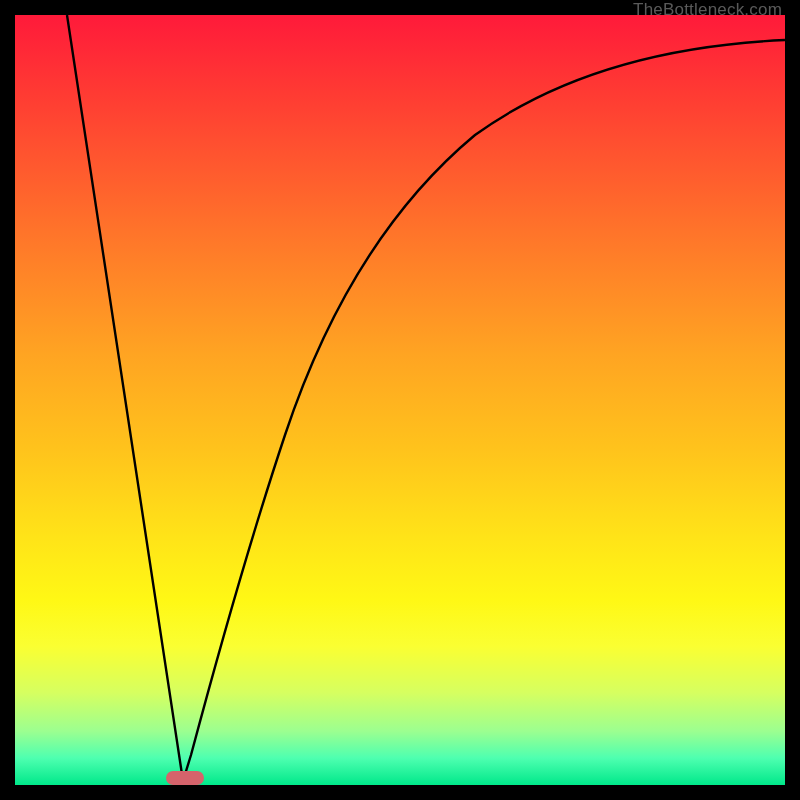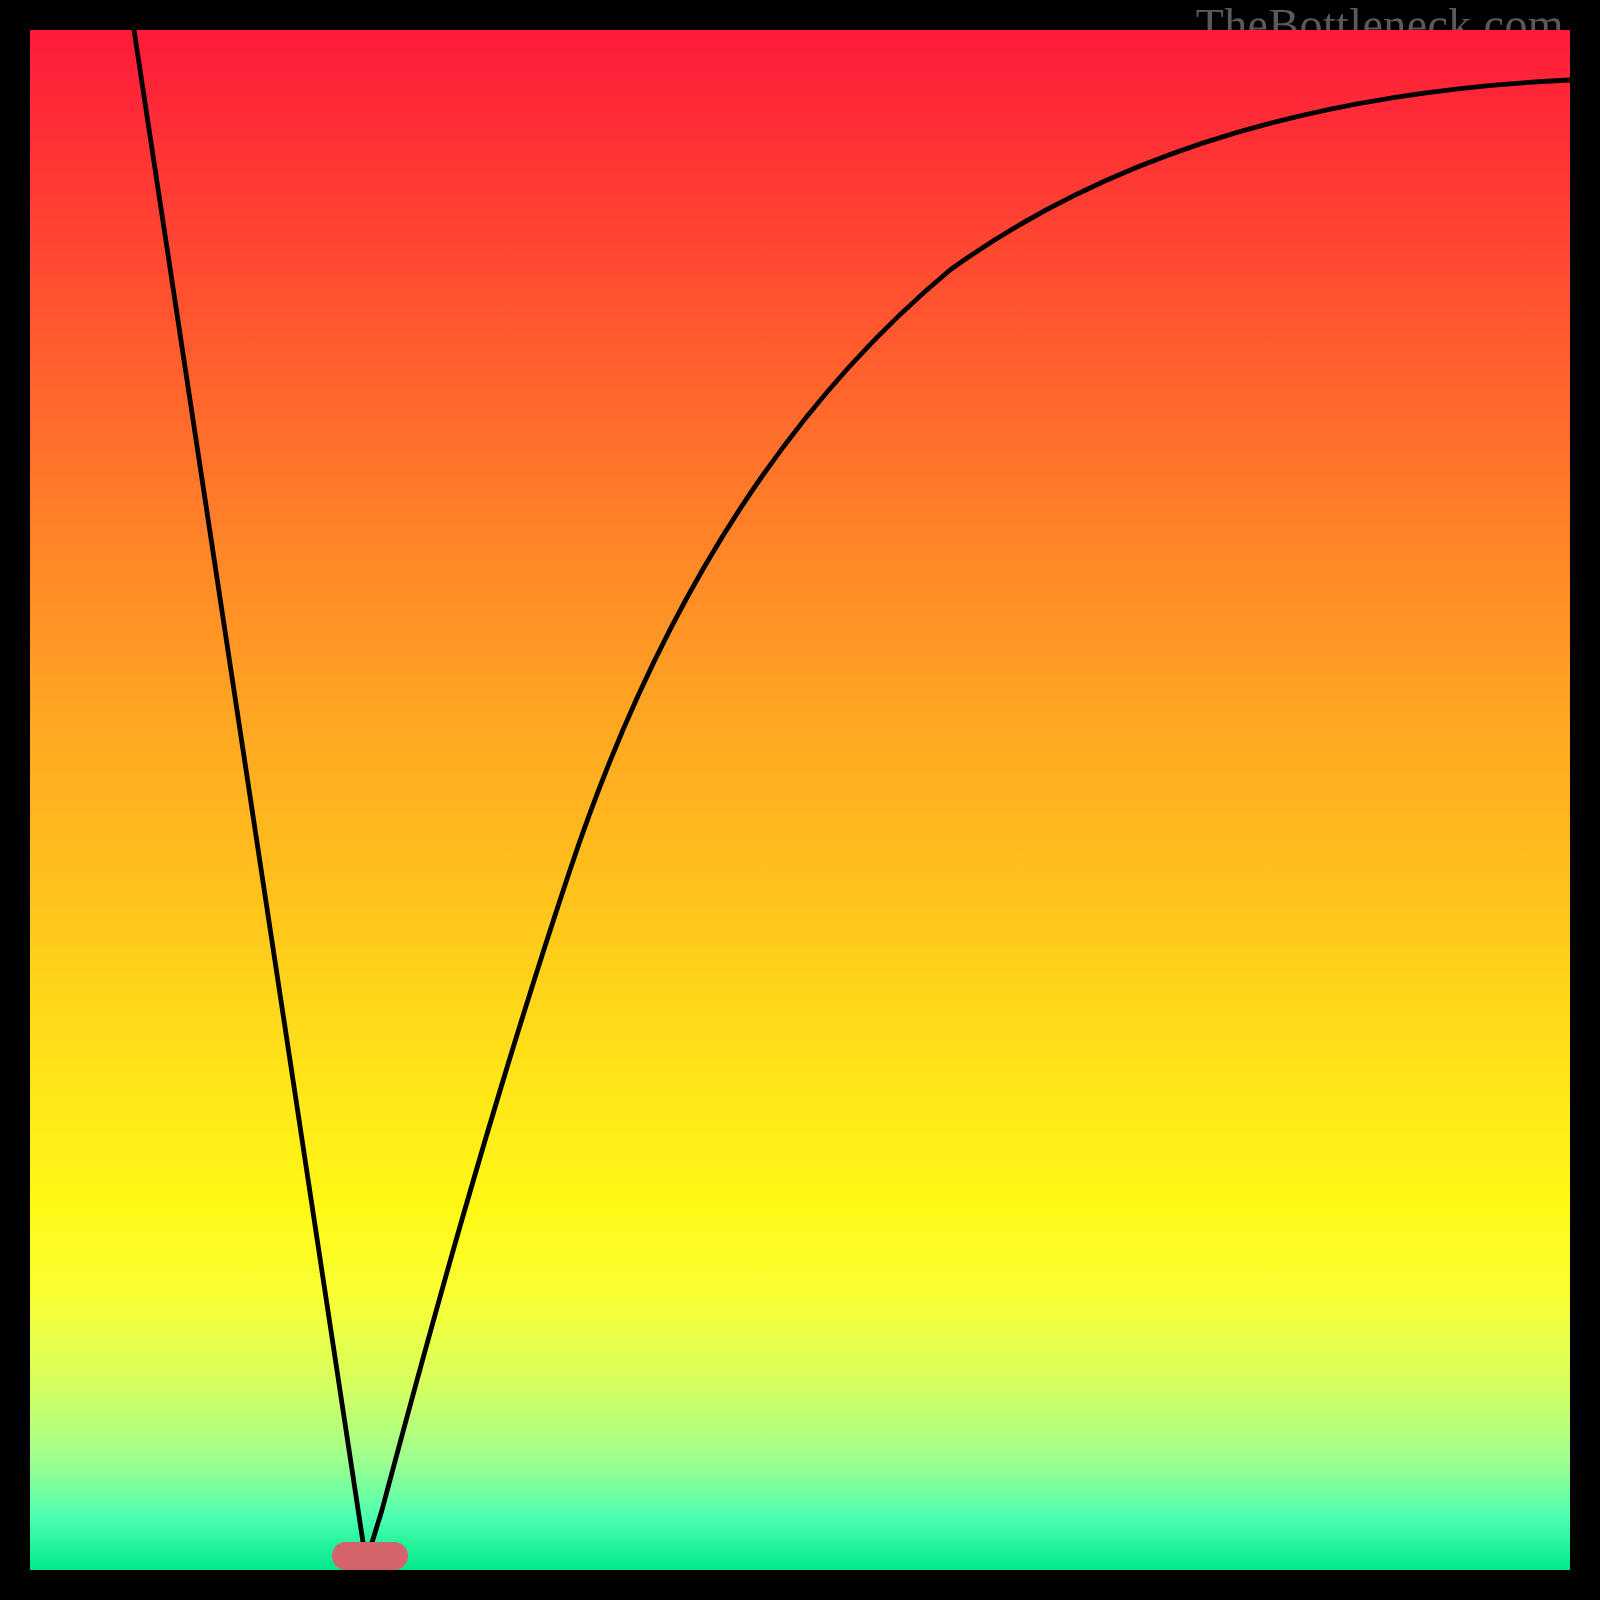--- a/index.html
+++ b/index.html
@@ -53,24 +53,23 @@
     width: 38px;
     height: 14px;
     background: #d5636b;
     border-radius: 8px;
   }
   .watermark {
     position: absolute;
     top: 0px;
     right: 18px;
     color: #5a5a5a;
-    font-size: 23px;
+    font-size: 17px;
     font-weight: 500;
     letter-spacing: 0.2px;
-    font-family: Liberation Serif, serif;
   }
 </style>
 </head>
 <body>
 
 <div class="watermark">TheBottleneck.com</div>
 
 <div class="frame">
   <div class="gradient-bg"></div>
 

